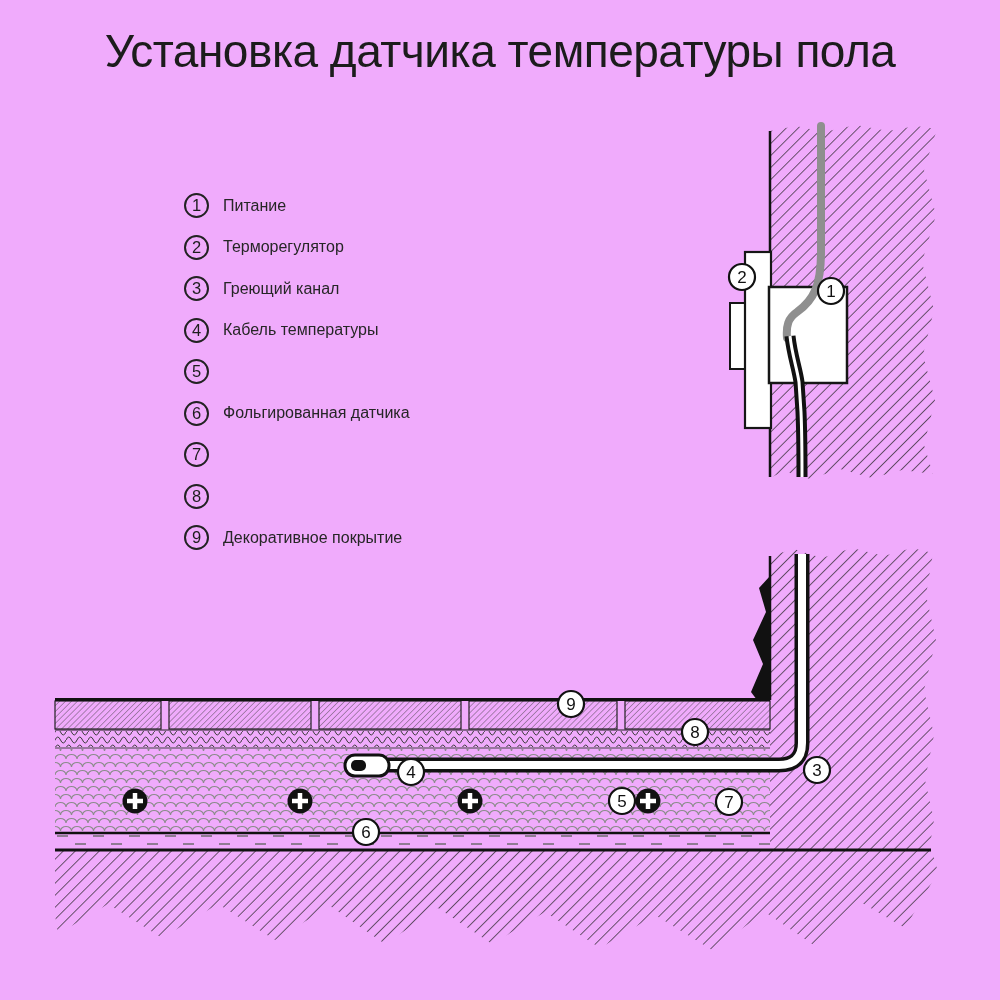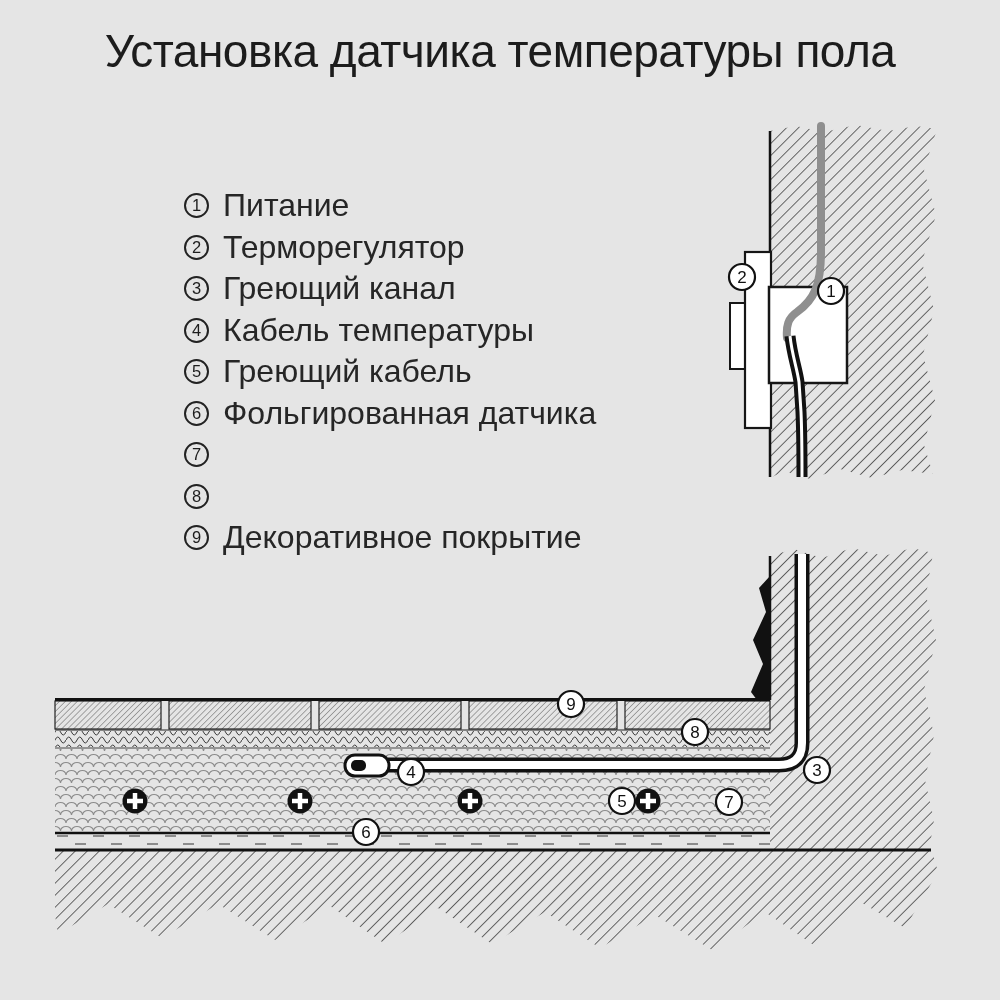--- a/index.html
+++ b/index.html
@@ -1,36 +1,36 @@
 <!DOCTYPE html>
 <html><head>
 <meta charset="utf-8">
 <style>
   html,body{margin:0;padding:0;background:#fff;}
   .page{
-    position:relative;width:1000px;height:1000px;background:#e5e5e5;
+    position:relative;width:1000px;height:1000px;background:#f0abfc;
     font-family:"Liberation Sans",sans-serif;overflow:hidden;
   }
   .title{
     position:absolute;top:24px;left:0;width:100%;
     text-align:center;font-size:46px;font-weight:400;color:#1c1c1c;
     letter-spacing:-0.5px;margin:0;
   }
   .legend{
     position:absolute;left:184px;top:193px;
   }
   .legend-row{
     display:flex;align-items:center;gap:14px;height:25px;margin-bottom:16.5px;
   }
   .badge{
     flex:0 0 auto;width:25px;height:25px;border:2px solid #222;border-radius:50%;
     display:flex;align-items:center;justify-content:center;
     font-size:16.5px;color:#1d1d1d;box-sizing:border-box;
   }
-  .lbl{font-size:32px;color:#262626;white-space:nowrap;}
+  .lbl{font-size:16px;color:#262626;white-space:nowrap;}
   svg.diagram{position:absolute;left:0;top:0;}
   .co-circle{fill:#ffffff;stroke:#111;stroke-width:2.2;}
   .co-num{font-family:"Liberation Sans",sans-serif;font-size:17px;fill:#111;text-anchor:middle;}
 </style>
 </head>
 <body>
 
 <div class="page">
 
   <h1 class="title">Установка датчика температуры пола</h1>
@@ -47,21 +47,20 @@
     <div class="legend-row">
       <span class="badge">3</span>
       <span class="lbl">Греющий канал</span>
     </div>
     <div class="legend-row">
       <span class="badge">4</span>
       <span class="lbl">Кабель температуры</span>
     </div>
     <div class="legend-row">
       <span class="badge">5</span>
-      <span class="lbl">Греющий кабель</span>
     </div>
     <div class="legend-row">
       <span class="badge">6</span>
       <span class="lbl">Фольгированная датчика</span>
     </div>
     <div class="legend-row">
       <span class="badge">7</span>
     </div>
     <div class="legend-row">
       <span class="badge">8</span>

